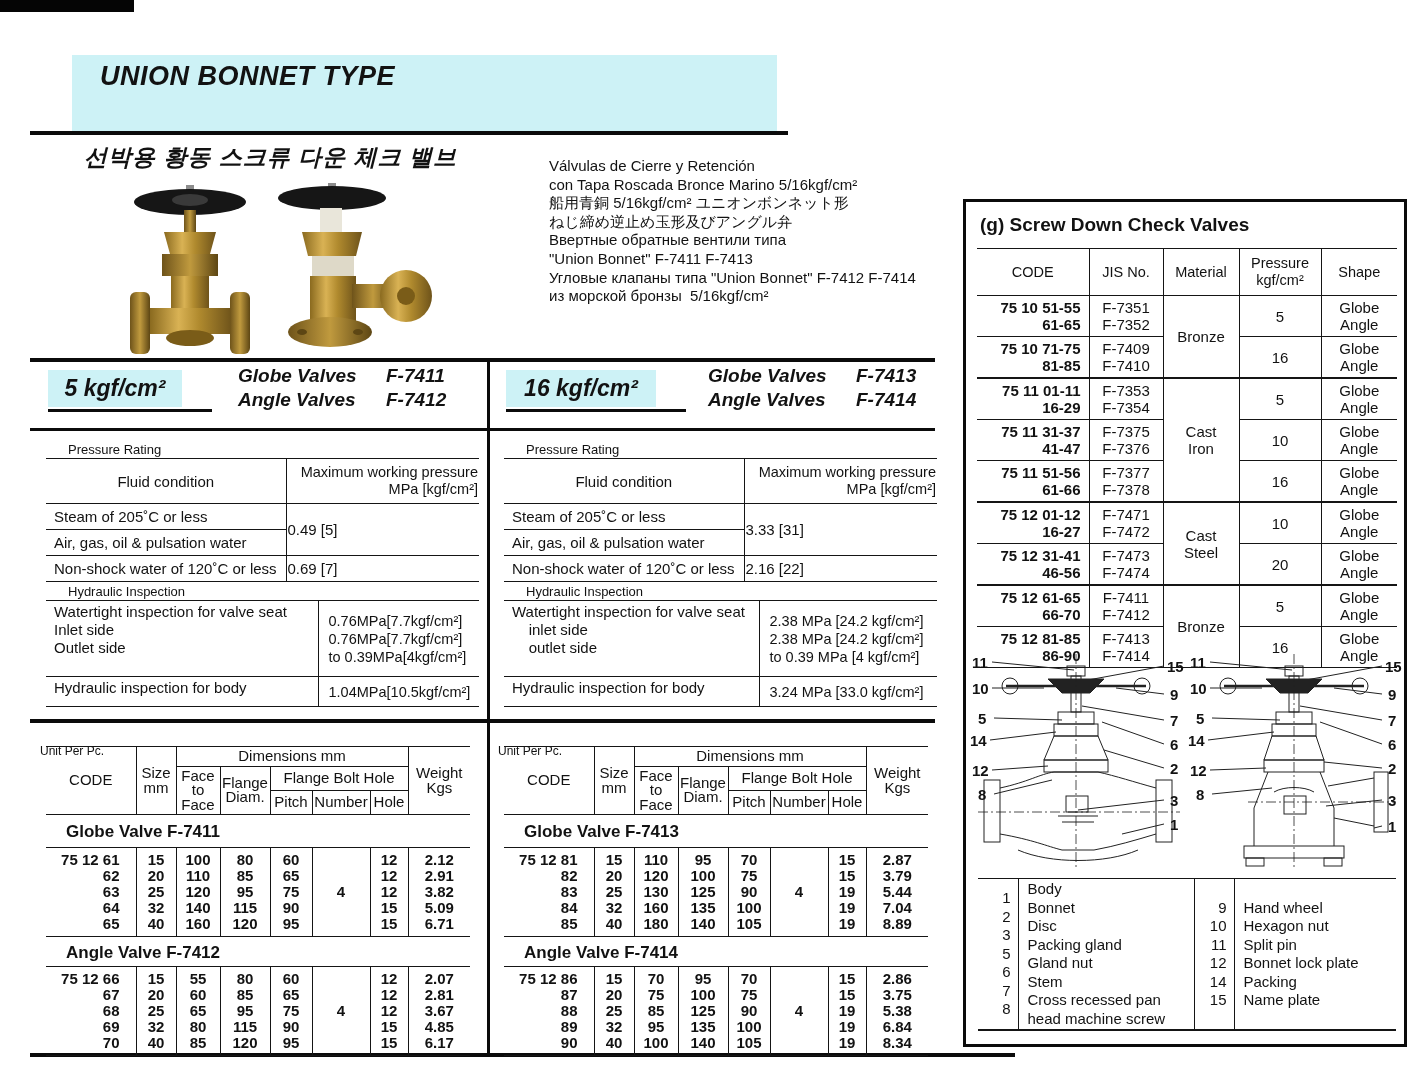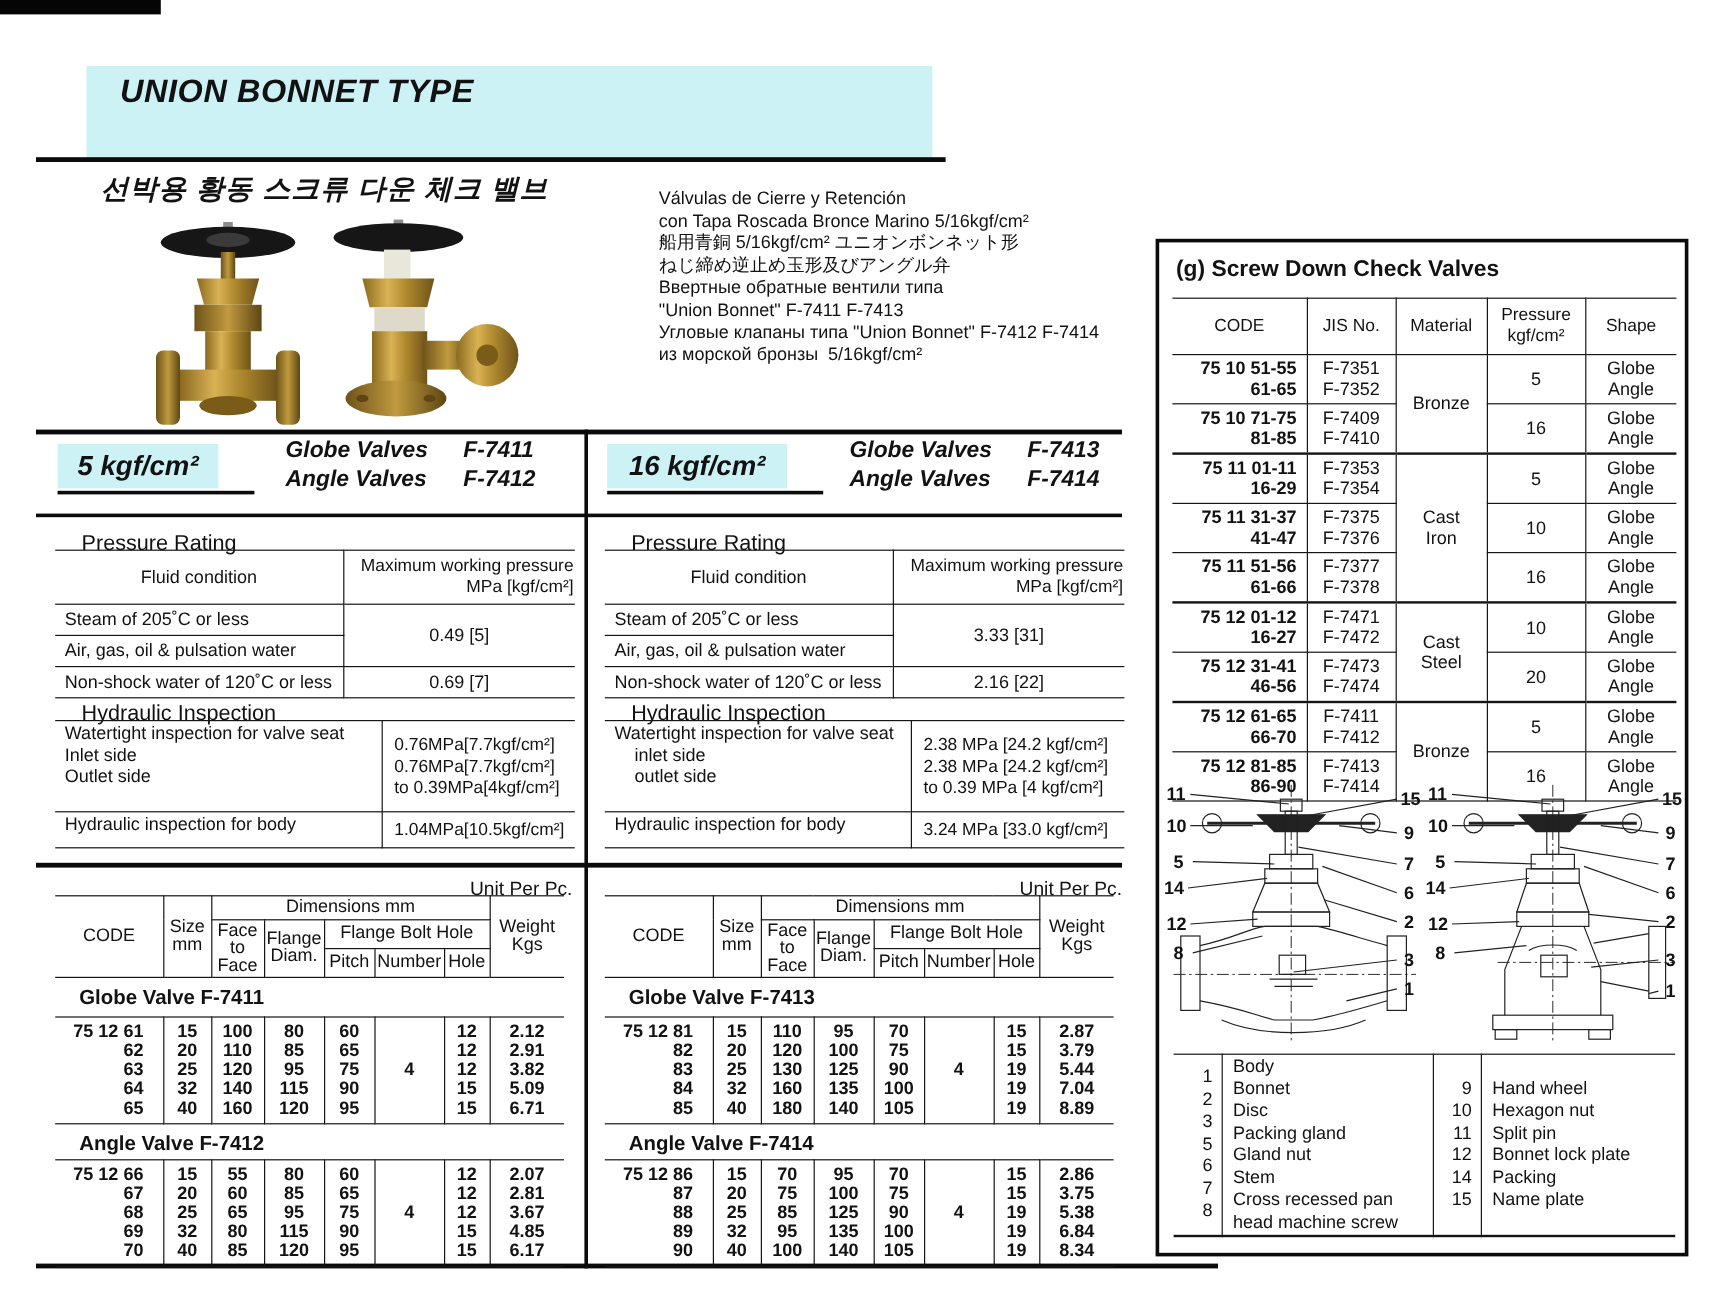--- a/index.html
+++ b/index.html
@@ -22,36 +22,36 @@
 
   
   .sec{position:absolute;top:358px;width:440px;height:702px}
   #secL{left:40px} #secR{left:498px}
   .chip{position:absolute;left:8px;top:12px;height:37px;background:#cdf2f6;display:flex;align-items:center;justify-content:center;
     font-style:italic;font-weight:bold;font-size:23px}
   .chip-rule{position:absolute;left:8px;top:51px;width:164px;height:3px;background:#0b0b0b}
   .vt{position:absolute;left:198px;top:6px;font-style:italic;font-weight:bold;font-size:19px;line-height:24px}
   .vt .row{display:flex}
   .vt .lbl{width:148px}
-  .sec-sub{position:absolute;left:28px;font-size:18px}
+  .sec-sub{position:absolute;left:28px;font-size:13px}
   table.doc{position:absolute;border-collapse:collapse;table-layout:fixed}
   table.doc td{border:1px solid #151515;font-size:15px;vertical-align:middle}
   table.doc tr>td:first-child{border-left:0}
   table.doc tr>td:last-child{border-right:0}
   .pr{left:6px;top:100px;width:433px}
   .pr .h1{text-align:center;height:42px}
   .pr .h2{text-align:right;font-size:14.5px;line-height:17px}
   .pr .fl{padding-left:8px;height:23px}
-  .pr .va{text-align:center}
+  .pr .va{text-align:left}
   .hy{left:6px;top:242px;width:433px}
   .hy .lab{padding:2px 0 2px 8px;line-height:18px;vertical-align:top}
   .hy .val{padding-left:10px;line-height:18px;font-size:14.5px}
   .hy .r1{height:76px}
   .hy .r2{height:30px}
-  .unit-note{position:absolute;left:0;top:375px;width:437px;text-align:right;font-size:16px}
+  .unit-note{position:absolute;left:0;top:386px;width:437px;text-align:left;font-size:12px}
   .dimhead{left:6px;top:388px;width:424px}
   .dimhead td{font-size:13.5px;line-height:14.5px;text-align:center;padding:2px 1px}
   .dimtitle{position:absolute;left:26px;font-weight:bold;font-size:17px}
   .dimdata{left:6px;top:0;width:424px}
   .dimdata td{font-size:13.5px;font-weight:bold;line-height:16px;padding:4px 0;text-align:center;vertical-align:top}
   .dimdata td.codes{text-align:right;padding-right:16px}
   .dimdata td.num{vertical-align:middle}
   .t1{top:464px}.d1{top:489px}.t2{top:585px}.d2{top:608px}
 
   

